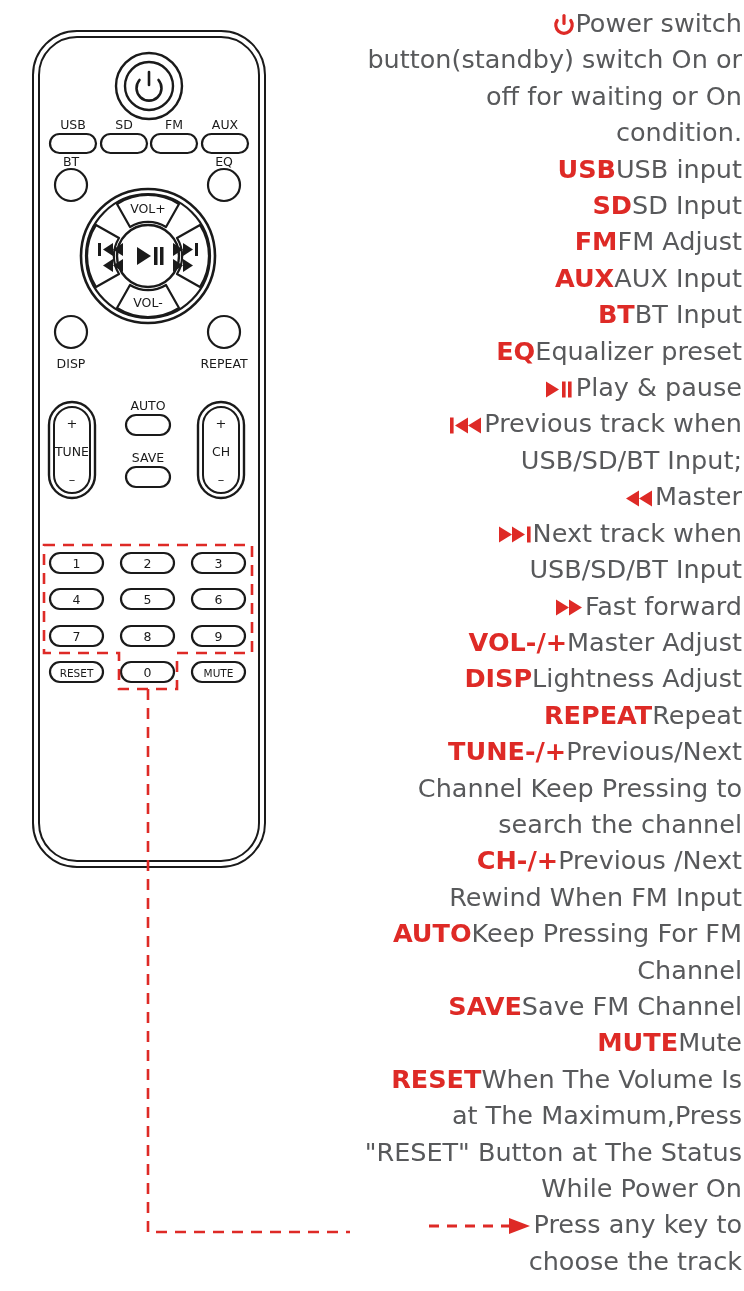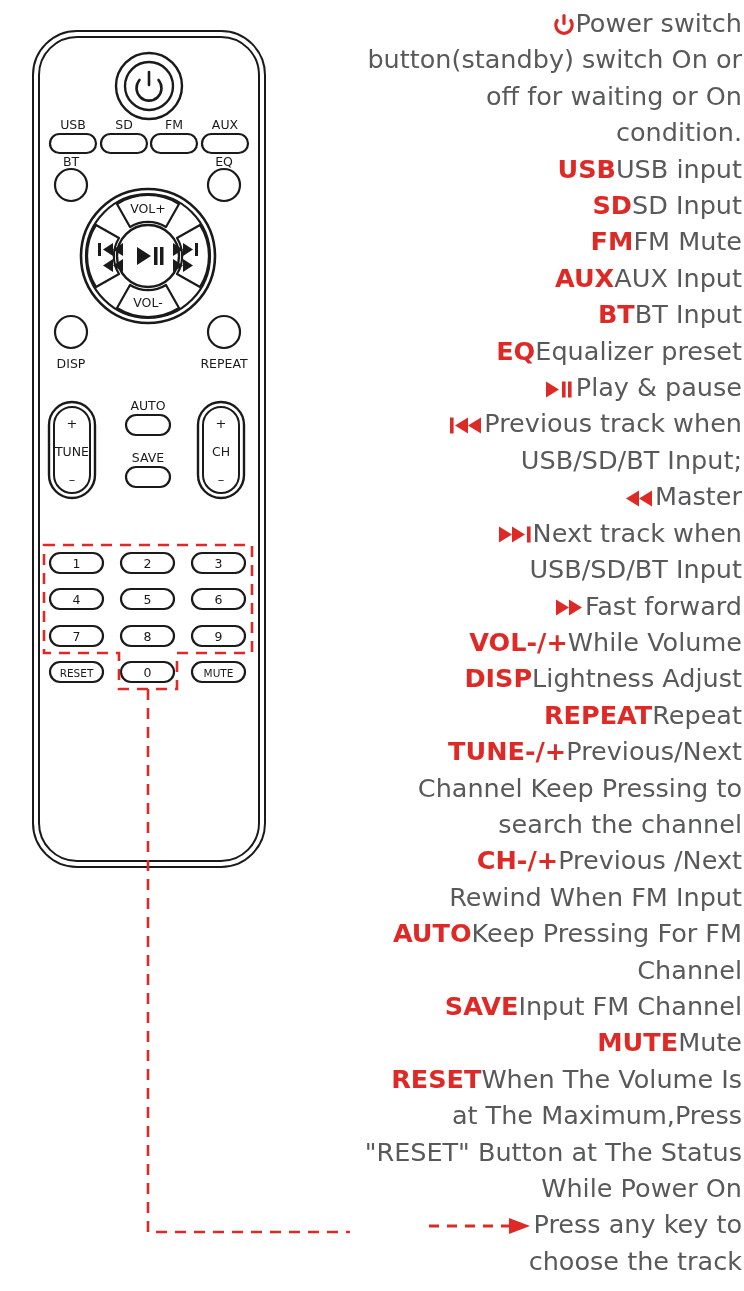--- a/index.html
+++ b/index.html
@@ -247,21 +247,21 @@
 
   <div class="legend-line">
     <span class="lg-key">USB</span><span class="lg-desc">USB input</span>
   </div>
 
   <div class="legend-line">
     <span class="lg-key">SD</span><span class="lg-desc">SD Input</span>
   </div>
 
   <div class="legend-line">
-    <span class="lg-key">FM</span><span class="lg-desc">FM Mute</span>
+    <span class="lg-key">FM</span><span class="lg-desc">FM Adjust</span>
   </div>
 
   <div class="legend-line">
     <span class="lg-key">AUX</span><span class="lg-desc">AUX Input</span>
   </div>
 
   <div class="legend-line">
     <span class="lg-key">BT</span><span class="lg-desc">BT Input</span>
   </div>
 
@@ -321,21 +321,21 @@
       <span class="icon-glyph" style="margin-left:2px;">
         <svg width="29" height="19" viewBox="0 0 29 19" aria-hidden="true" fill="#de2a26">
           <polygon points="0,1.5 0,17.5 13,9.5"></polygon>
           <polygon points="13,1.5 13,17.5 26,9.5"></polygon>
         </svg>
       </span>
     </span><span class="lg-desc">Fast forward</span>
   </div>
 
   <div class="legend-line">
-    <span class="lg-key">VOL-/+</span><span class="lg-desc">While Volume</span>
+    <span class="lg-key">VOL-/+</span><span class="lg-desc">Master Adjust</span>
   </div>
 
   <div class="legend-line">
     <span class="lg-key">DISP</span><span class="lg-desc">Lightness Adjust</span>
   </div>
 
   <div class="legend-line">
     <span class="lg-key">REPEAT</span><span class="lg-desc">Repeat</span>
   </div>
 
@@ -345,21 +345,21 @@
 
   <div class="legend-line">
     <span class="lg-key">CH-/+</span><span class="lg-desc">Previous /Next Rewind When FM Input</span>
   </div>
 
   <div class="legend-line">
     <span class="lg-key">AUTO</span><span class="lg-desc">Keep Pressing For FM Channel</span>
   </div>
 
   <div class="legend-line">
-    <span class="lg-key">SAVE</span><span class="lg-desc">Input FM Channel</span>
+    <span class="lg-key">SAVE</span><span class="lg-desc">Save FM Channel</span>
   </div>
 
   <div class="legend-line">
     <span class="lg-key">MUTE</span><span class="lg-desc">Mute</span>
   </div>
 
   <div class="legend-line">
     <span class="lg-key">RESET</span><span class="lg-desc">When The Volume Is at The Maximum,Press "RESET" Button at The Status While Power On</span>
   </div>
 

